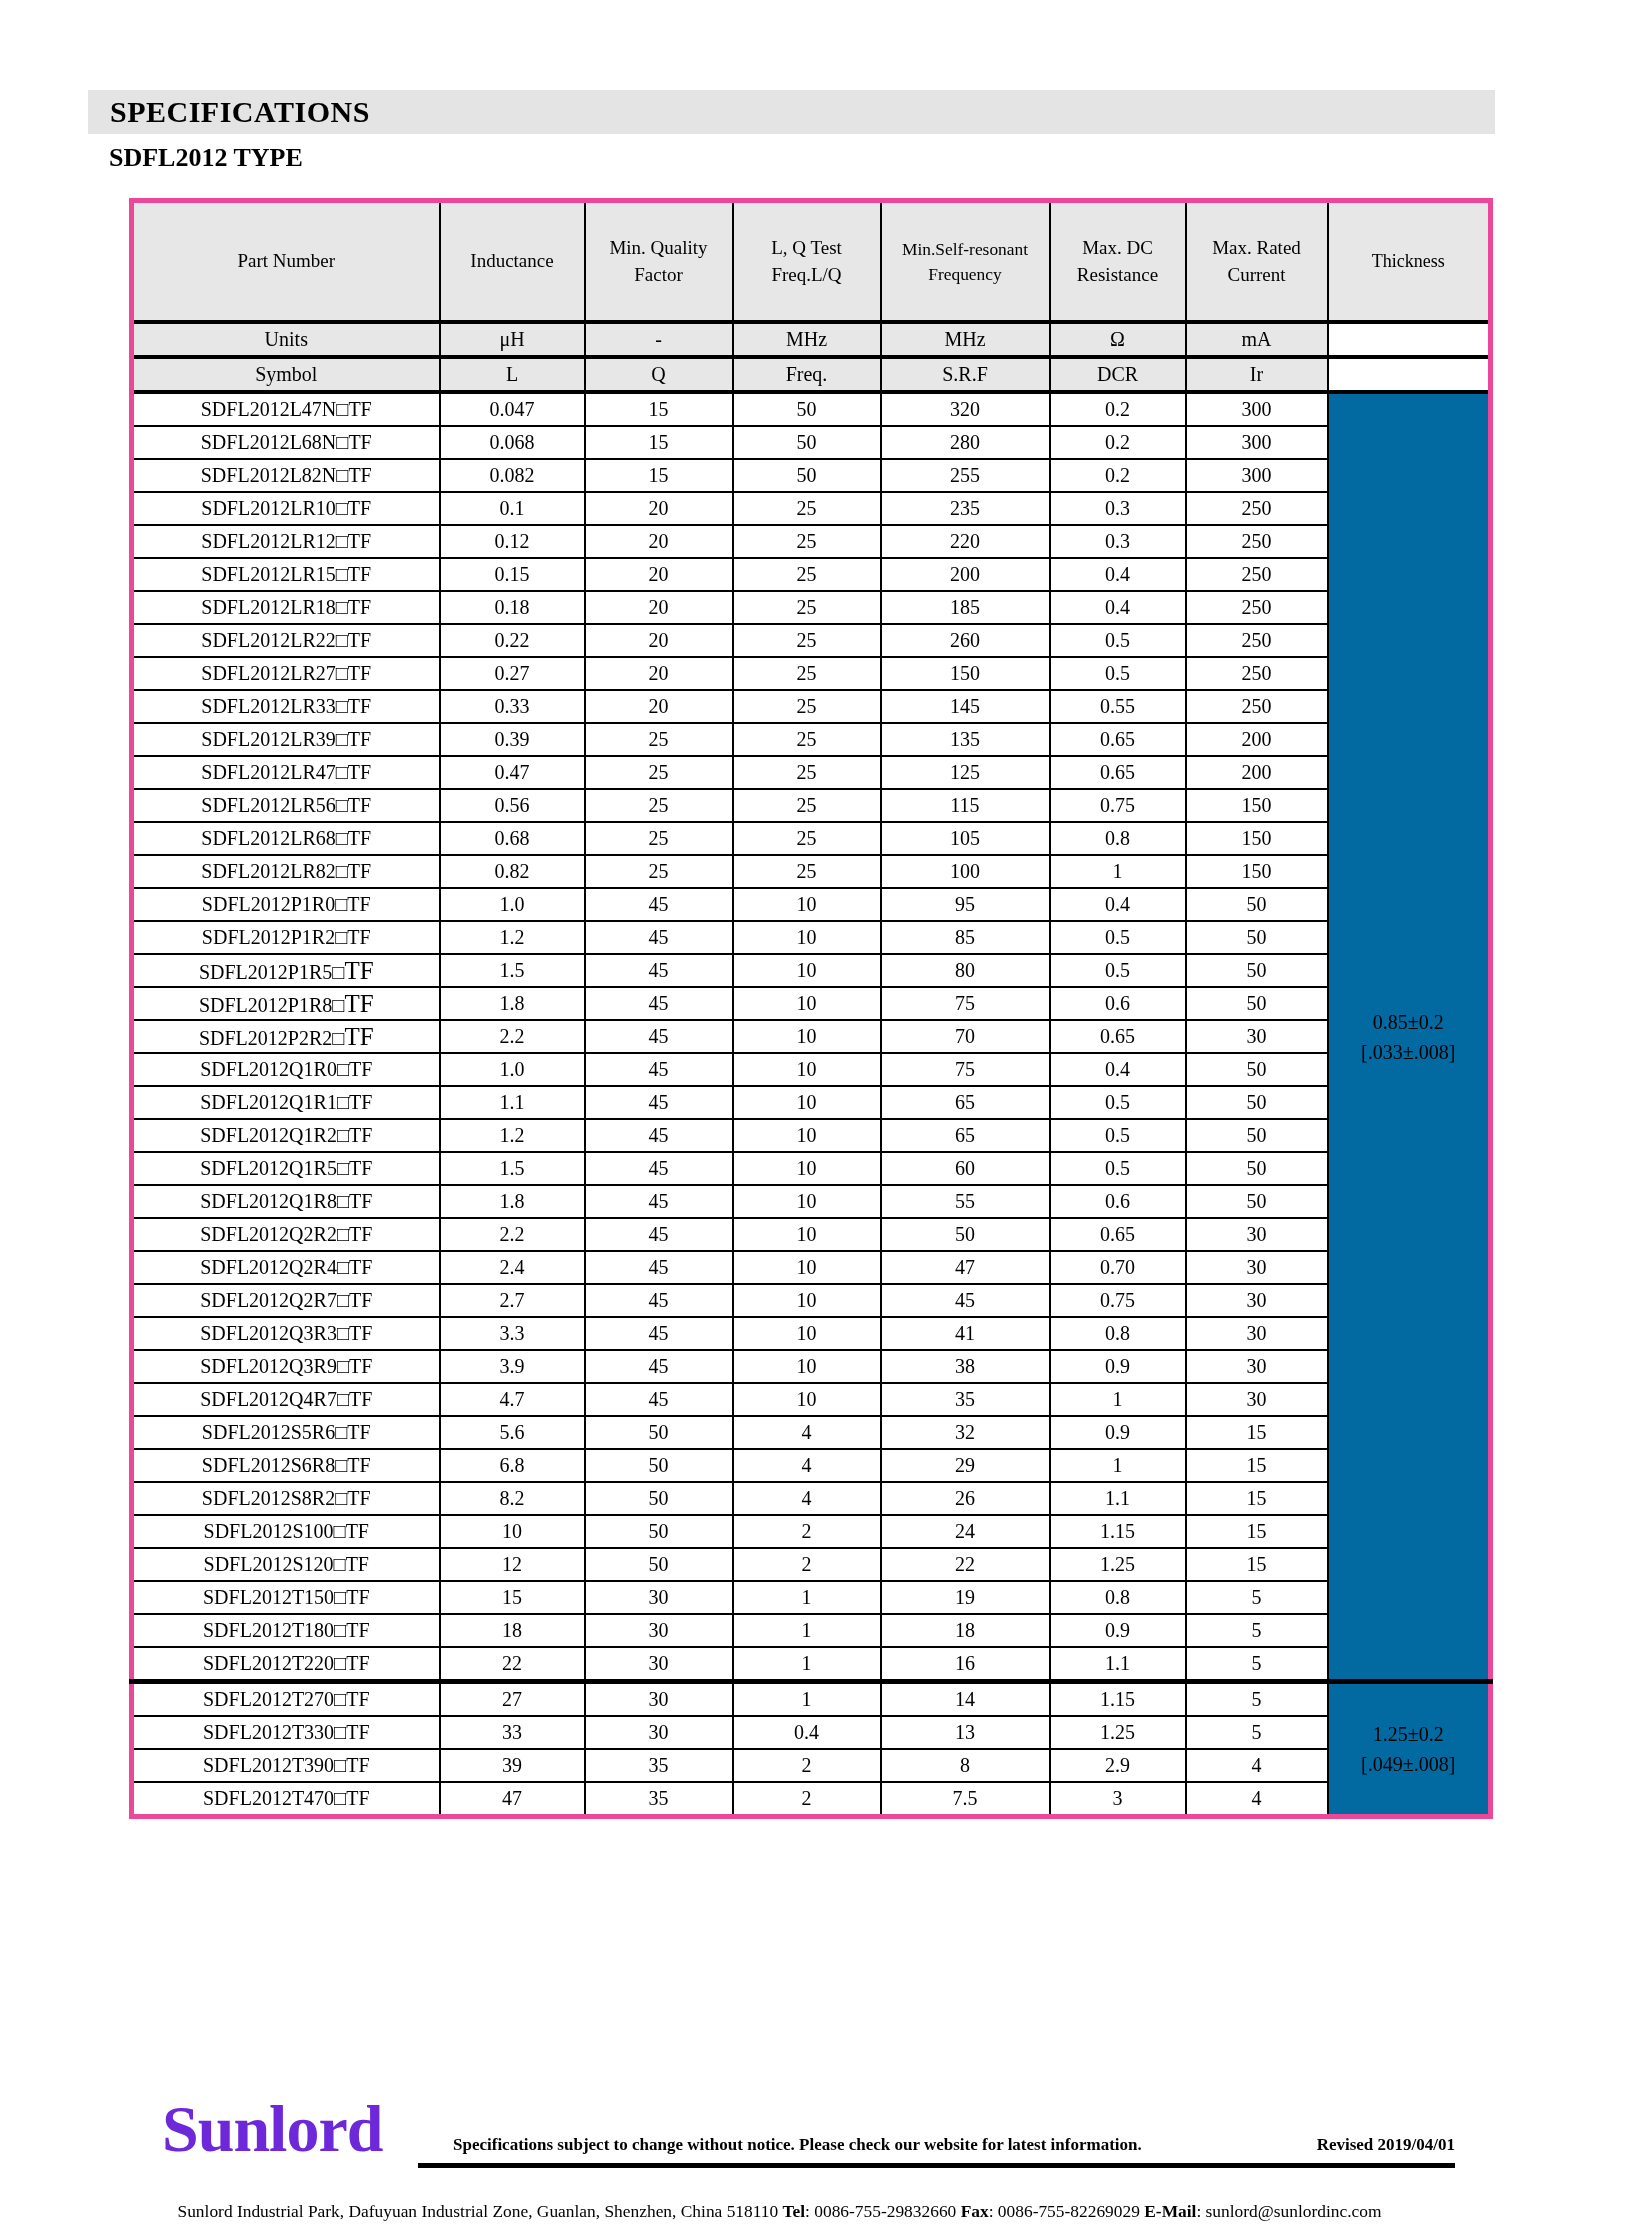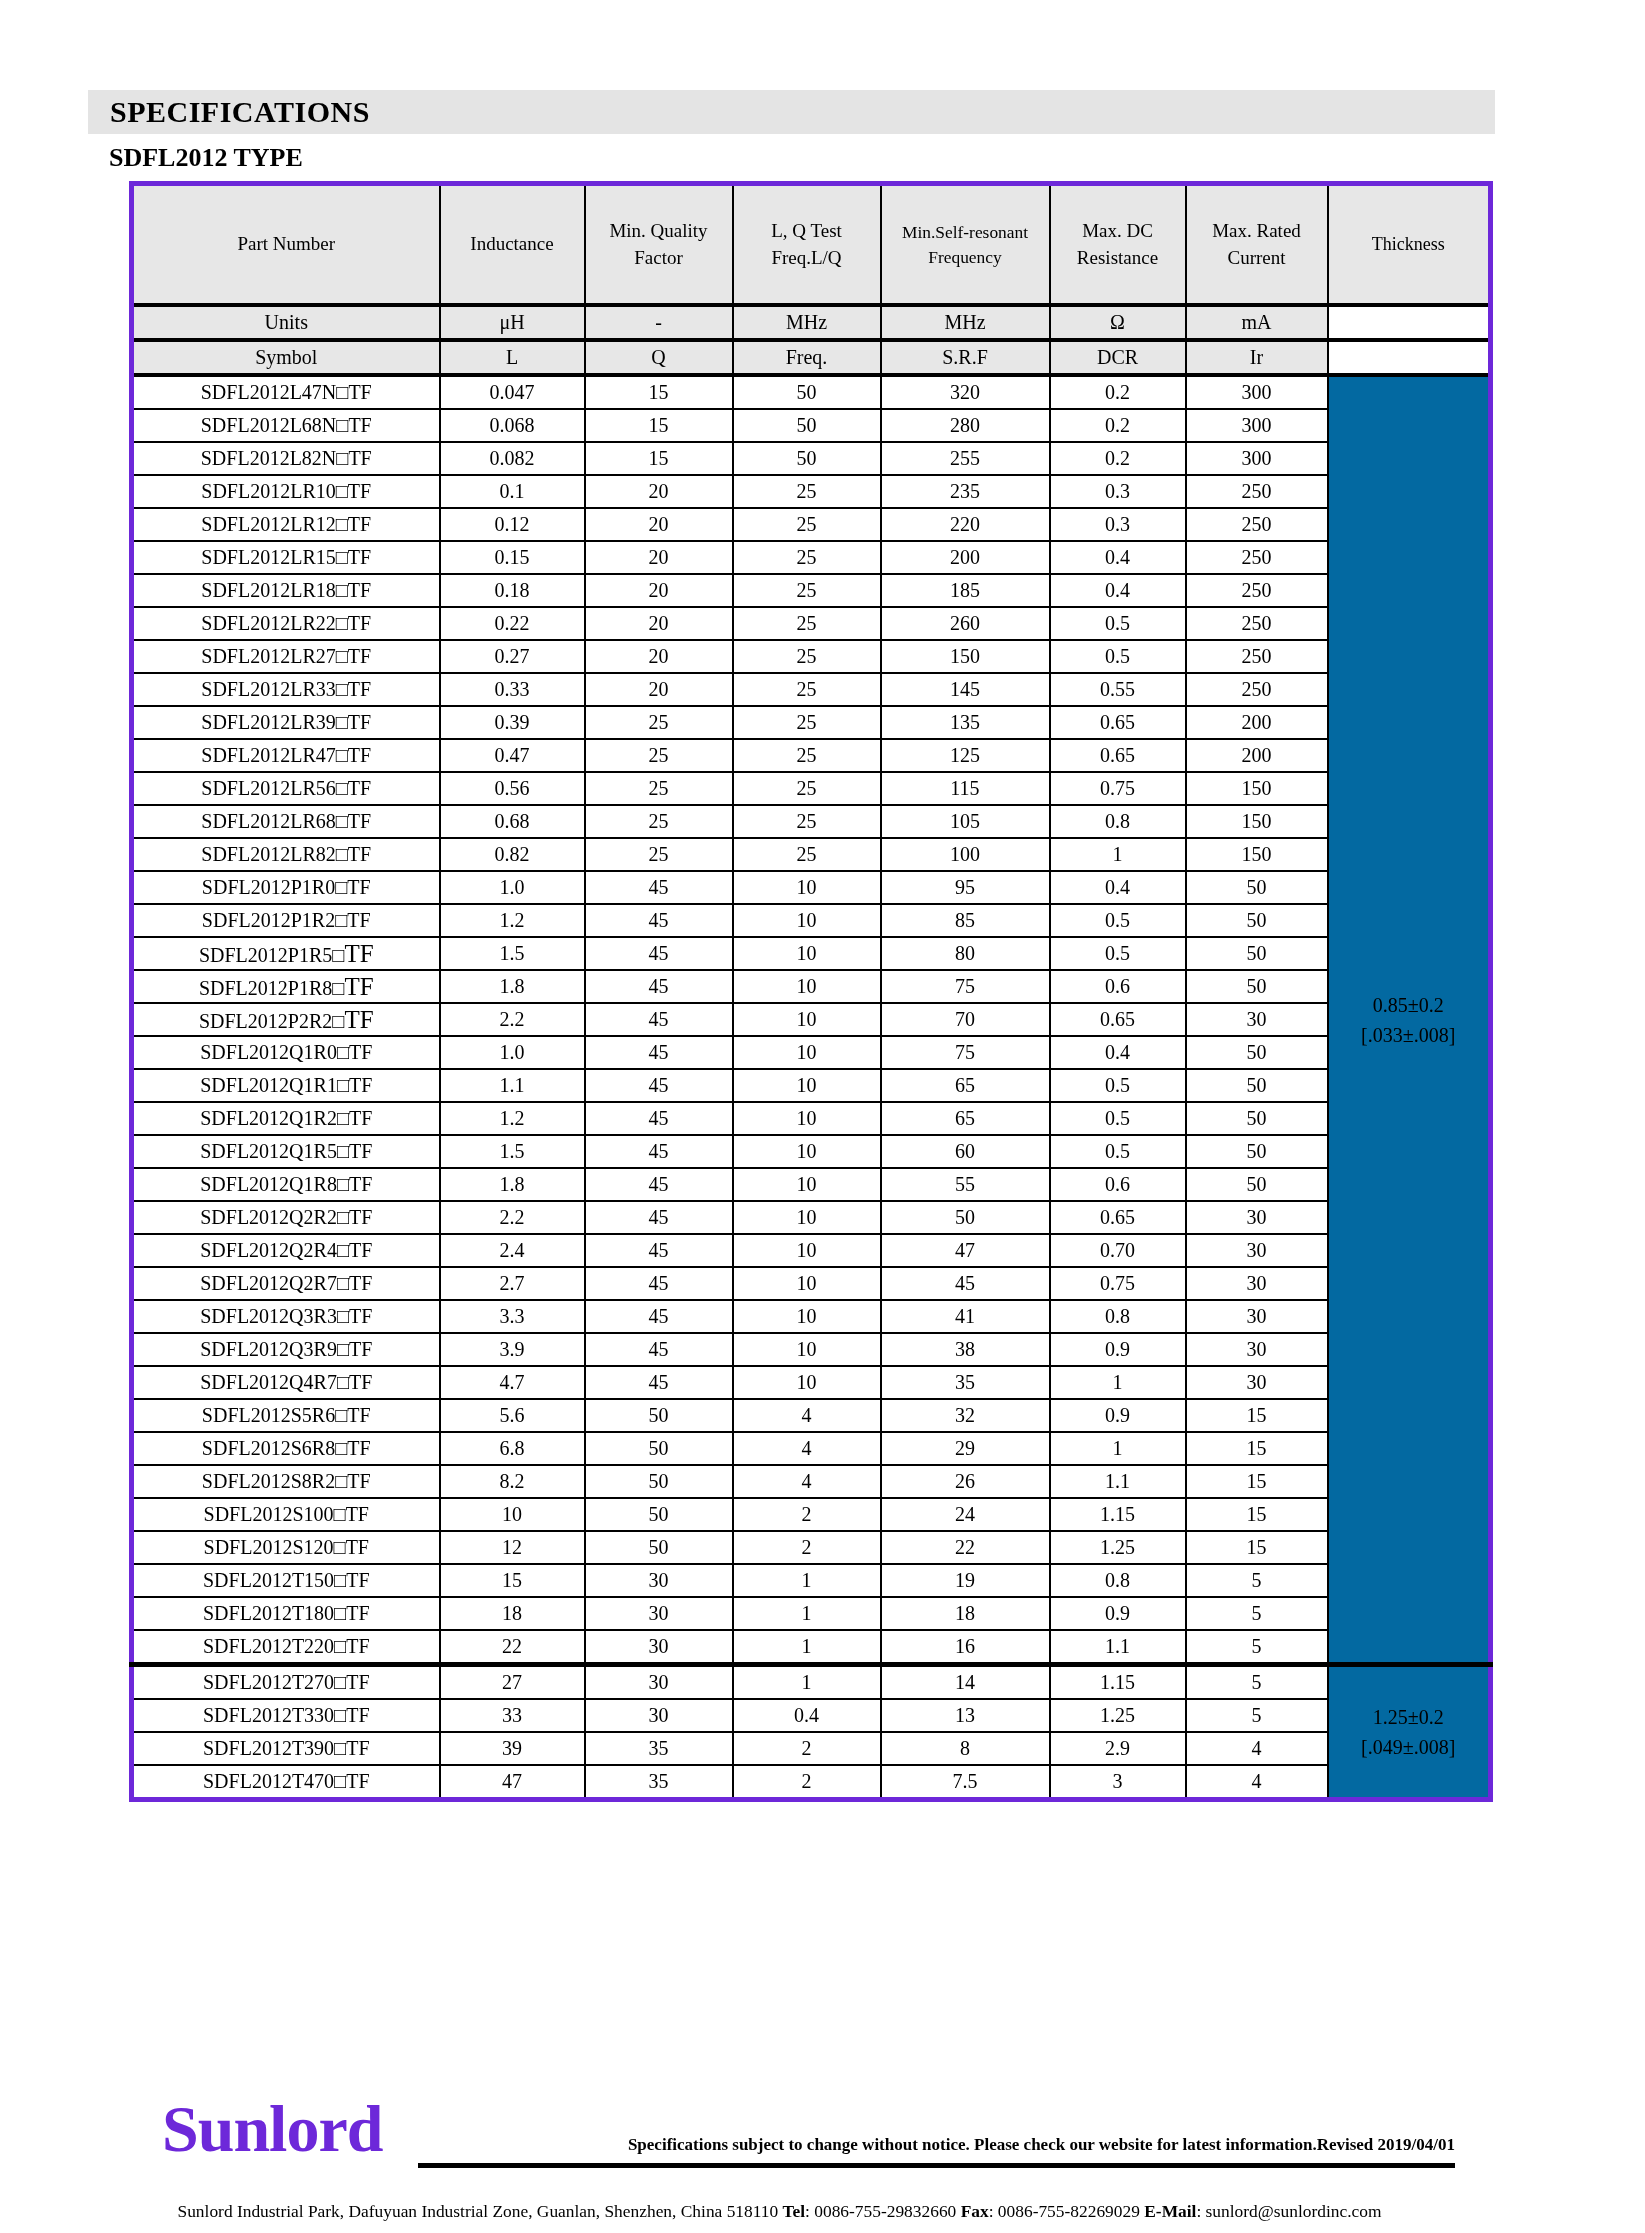--- a/index.html
+++ b/index.html
@@ -10,22 +10,22 @@
   
   .spec-bar{
     position:absolute;left:88px;top:90px;width:1407px;height:44px;
     background:#e4e4e4;display:flex;align-items:center;
   }
   .spec-bar .spec-title{font-size:30px;font-weight:bold;margin-left:22px;letter-spacing:0.5px;}
   .type-title{position:absolute;left:109px;top:143px;font-size:26px;font-weight:bold;}
 
   
   table.spec{
-    position:absolute;left:129px;top:181px;width:1361px;
-    border-collapse:collapse;table-layout:fixed;border:5px solid #6d28d9;
+    position:absolute;left:129px;top:198px;width:1361px;
+    border-collapse:collapse;table-layout:fixed;border:5px solid #ec4899;
   }
   table.spec td{
     border:2px solid #000;text-align:center;vertical-align:middle;
     padding:0 4px;font-size:20px;overflow:hidden;
   }
   tr.hdr td{
     background:#e7e7e7;font-size:19px;height:117px;line-height:1.4;font-weight:normal;
     border-bottom-width:4px;
   }
   tr.hdr td.srf{font-size:17.4px;}
@@ -38,21 +38,21 @@
   .big-tf{font-size:25px;}
 
   
   .footer-logo{
     position:absolute;left:162px;top:2091px;font-size:66px;font-weight:bold;
     letter-spacing:-1px;
   }
   .footer-rule{position:absolute;left:418px;top:2163px;width:1037px;height:5px;background:#000;}
   .footer-notice{
     position:absolute;left:453px;top:2135px;width:1002px;
-    display:flex;justify-content:flex-end;font-size:17px;font-weight:bold;white-space:nowrap;
+    display:flex;justify-content:space-between;font-size:17px;font-weight:bold;white-space:nowrap;
   }
   .footer-address{
     position:absolute;left:103px;top:2201px;width:1353px;text-align:center;
     font-size:17.4px;white-space:nowrap;
   }
   .footer-address b{font-weight:bold;}
 </style>
 </head>
 <body>
 

